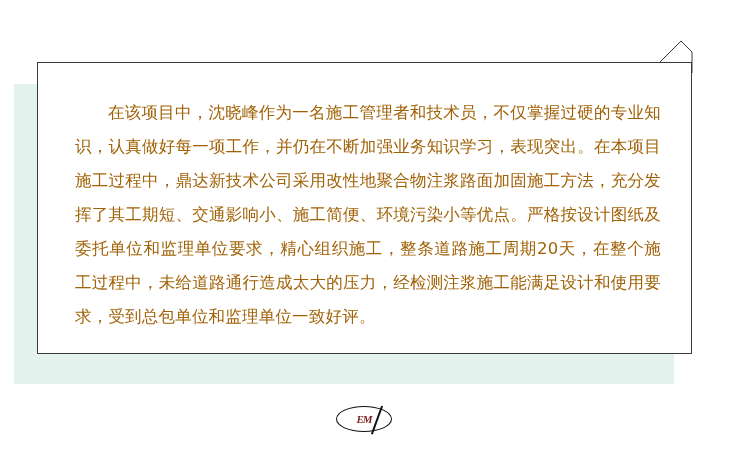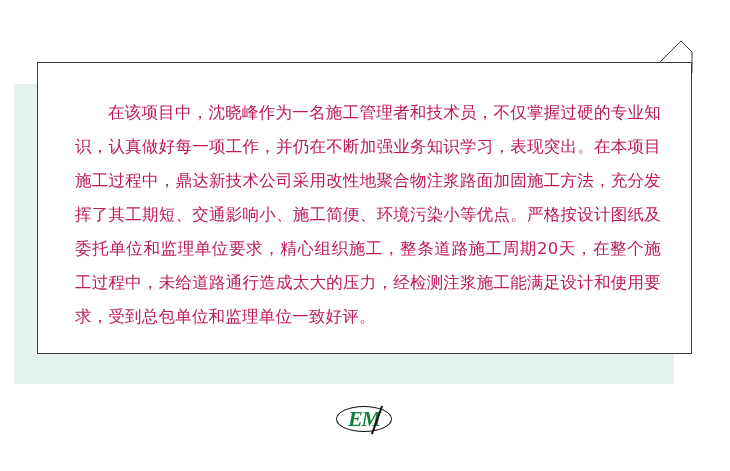--- a/index.html
+++ b/index.html
@@ -52,21 +52,21 @@
     display: block;
   }
   .body-text {
     position: absolute;
     left: 75px;
     top: 96px;
     width: 586px;
     font-family: "DejaVu Sans", "Liberation Sans", sans-serif;
     font-size: 16.5px;
     line-height: 34px;
-    color: #be185d;
+    color: #a16207;
     text-align: justify;
     text-justify: inter-ideograph;
     white-space: pre-wrap;
     text-indent: 2em;
     letter-spacing: 0.2px;
   }
   
   .logo {
     position: absolute;
     left: 336px;
@@ -86,24 +86,24 @@
   }
   .logo-text {
     position: absolute;
     left: 0;
     top: 0;
     width: 56px;
     height: 30px;
     line-height: 30px;
     text-align: center;
     font-family: "Liberation Serif", serif;
-    font-size: 22px;
+    font-size: 11px;
     font-weight: bold;
     font-style: italic;
-    color: #15803d;
+    color: #7f1d1d;
     letter-spacing: -1px;
   }
   .logo-slash {
     position: absolute;
     left: 40px;
     top: 1px;
     width: 1.5px;
     height: 30px;
     background: #111111;
     transform: rotate(20deg);

